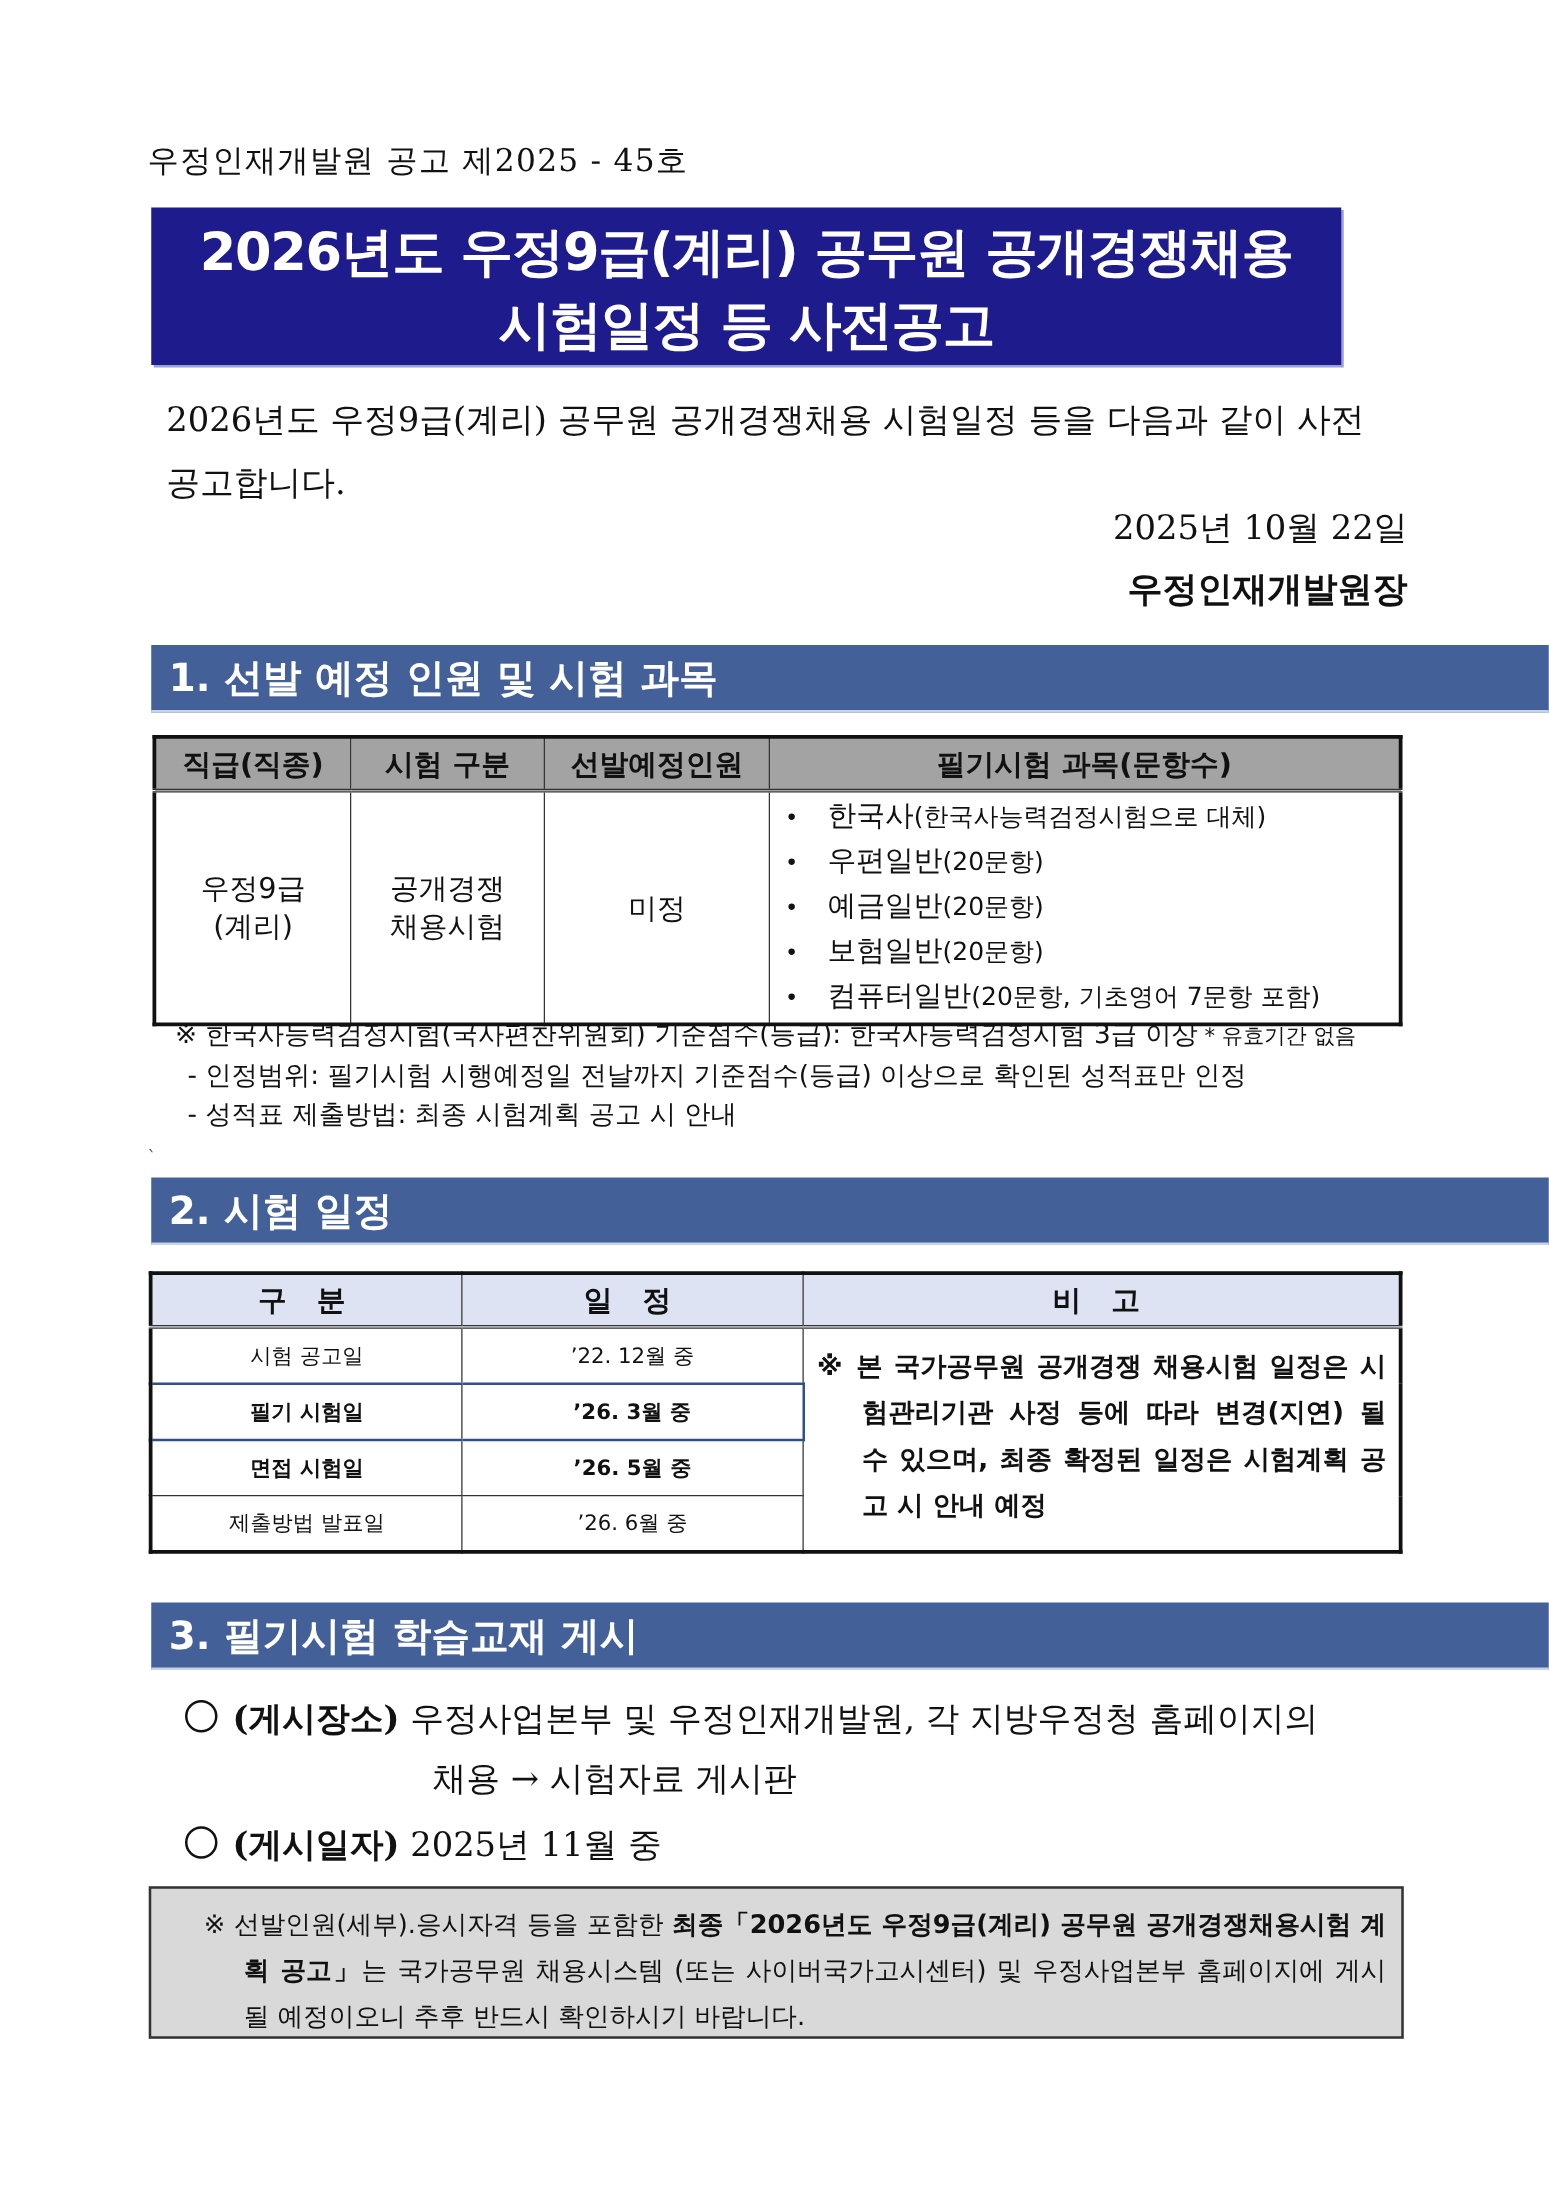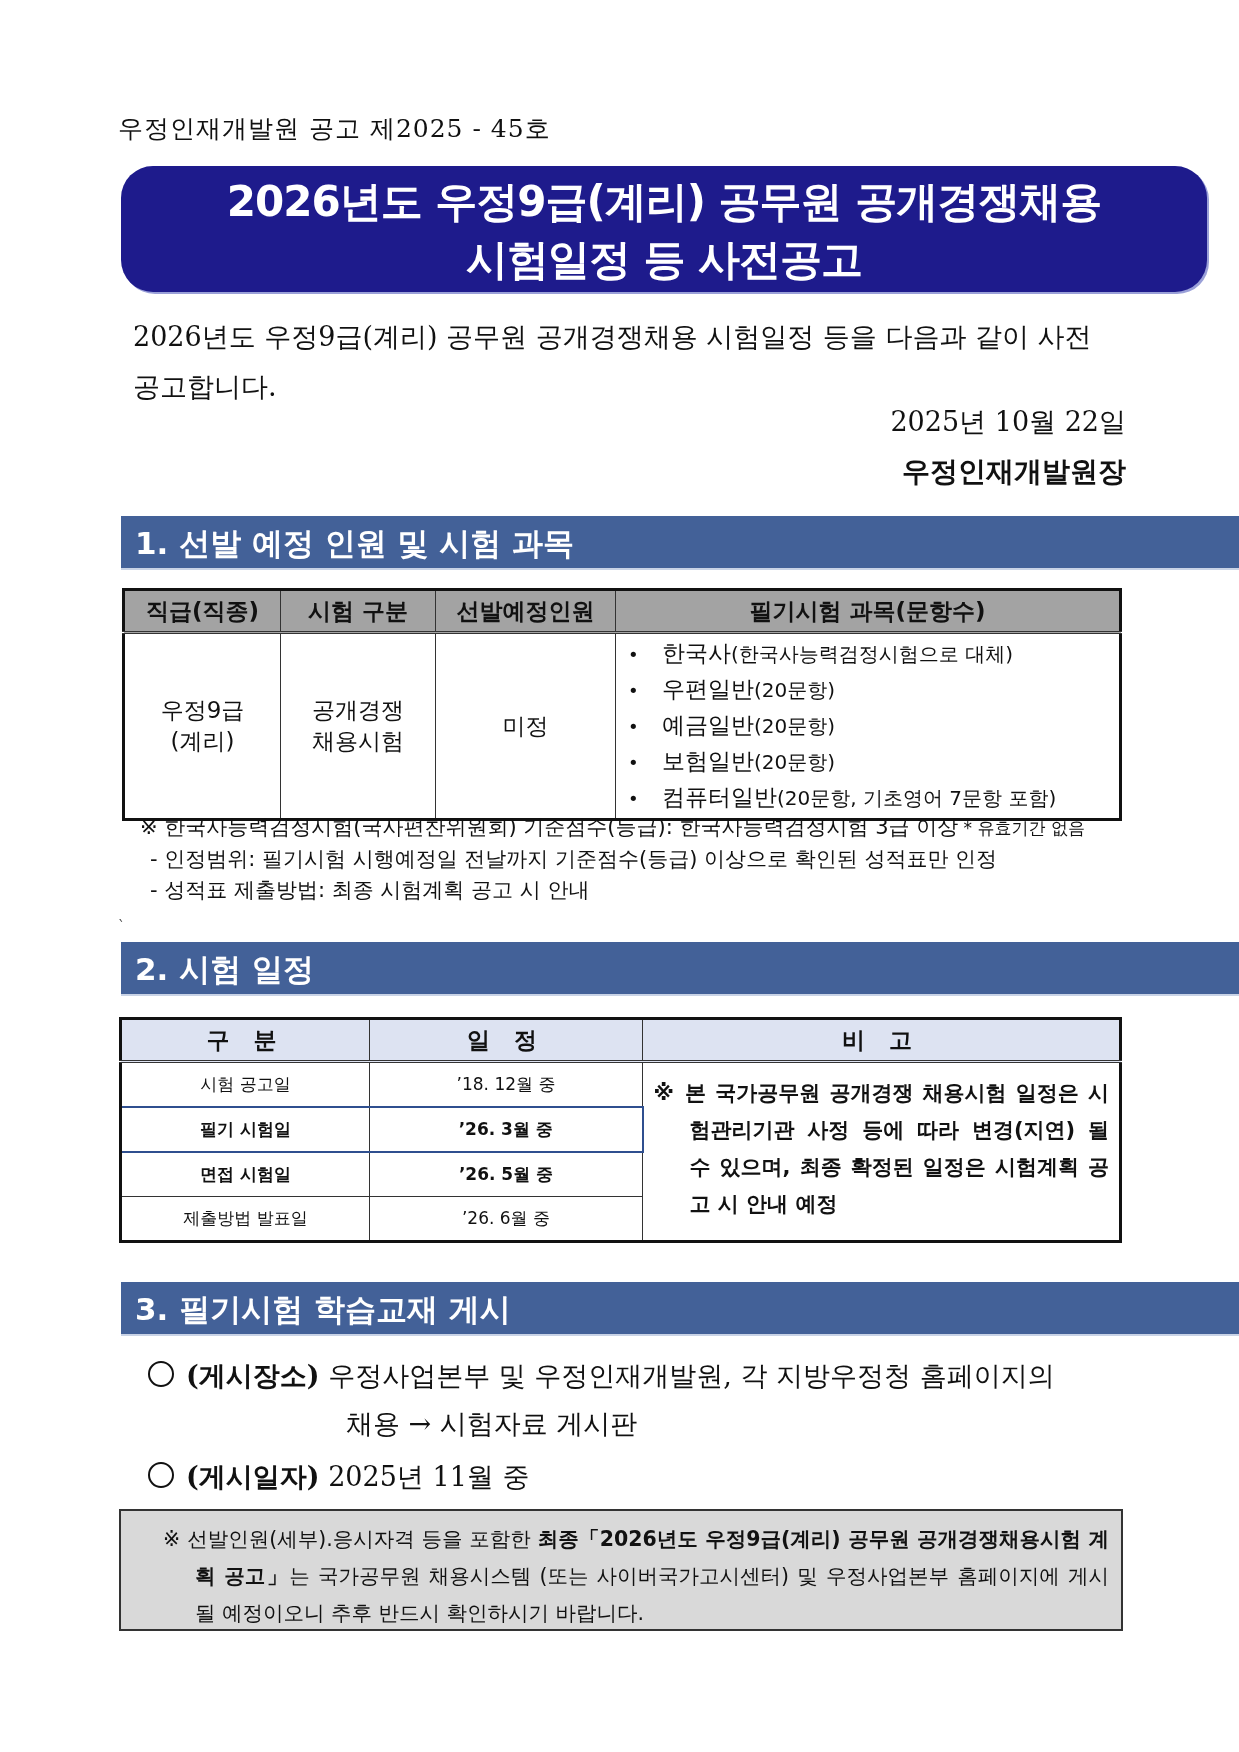--- a/index.html
+++ b/index.html
@@ -1,22 +1,22 @@
 <!DOCTYPE html>
 <html><head>
 <meta charset="utf-8">
 <style>
   html, body { margin: 0; padding: 0; background: #ffffff; }
   body { width: 1239px; height: 1752px; position: relative; overflow: hidden;
          font-family: "DejaVu Serif", "Liberation Serif", serif; color: #111; }
   .abs { position: absolute; }
   .notice-no { left: 118px; top: 112px; font-size: 25px; letter-spacing: 1px; }
-  .title-banner { left: 121px; top: 166px; width: 1086px; height: 126px; background: #1e1b8c;
+  .title-banner { left: 121px; top: 166px; width: 952px; height: 126px; background: #1e1b8c;
                   box-shadow: 2px 2px 0 #9aa0d8; color: #fff; text-align: center;
-                  font-family: "DejaVu Sans", "Liberation Sans", sans-serif; font-weight: bold; border-radius: 32px; }
+                  font-family: "DejaVu Sans", "Liberation Sans", sans-serif; font-weight: bold; }
   .title-banner .l1 { font-size: 42px; line-height: 60px; padding-top: 6px; letter-spacing: -1px; }
   .title-banner .l2 { font-size: 42px; line-height: 56px; letter-spacing: -1px; }
   .intro { left: 133px; top: 312px; width: 980px; font-size: 27px; line-height: 50px; }
   .date { right: 113px; top: 404px; font-size: 27px; text-align: right; }
   .issuer { right: 113px; top: 453px; font-size: 28px; text-align: right; font-weight: bold; }
   .sec-header { left: 121px; width: 1212px; height: 54px; background: #436198; color: #fff;
                 font-family: "DejaVu Sans", "Liberation Sans", sans-serif; font-weight: bold;
                 font-size: 31px; line-height: 54px; padding-left: 14px; box-sizing: border-box;
                 border-bottom: 2px solid #c9d3e6; }
   table { border-collapse: collapse; font-family: "DejaVu Sans", "Liberation Sans", sans-serif; }
@@ -128,21 +128,21 @@
   <thead>
     <tr>
       <th>구 분</th>
       <th>일 정</th>
       <th>비 고</th>
     </tr>
   </thead>
   <tbody>
     <tr>
       <td class="c1">시험 공고일</td>
-      <td class="c2">’18. 12월 중</td>
+      <td class="c2">’22. 12월 중</td>
       <td class="remark" rowspan="4">
           <span class="ind">※ 본 국가공무원 공개경쟁 채용시험 일정은 시험관리기관 사정 등에 따라 변경(지연) 될 수 있으며, 최종 확정된 일정은 시험계획 공고 시 안내 예정</span>
         </td>
     </tr>
     <tr class="hl">
       <td class="c1 b">필기 시험일</td>
       <td class="c2 b">’26. 3월 중</td>
     </tr>
     <tr>
       <td class="c1 b">면접 시험일</td>

